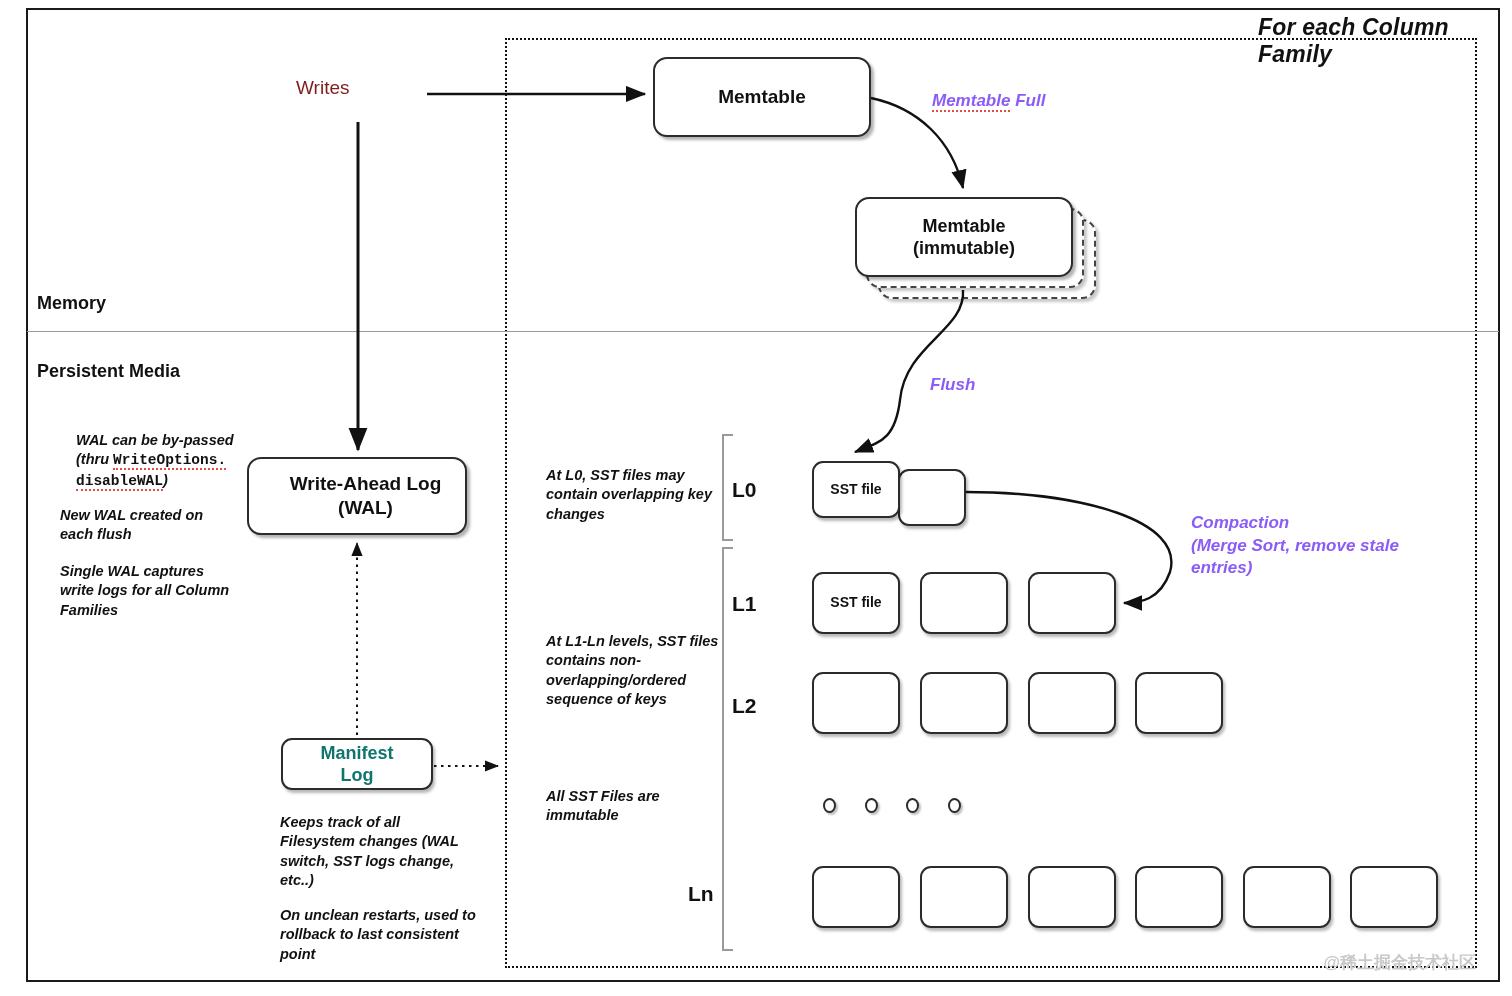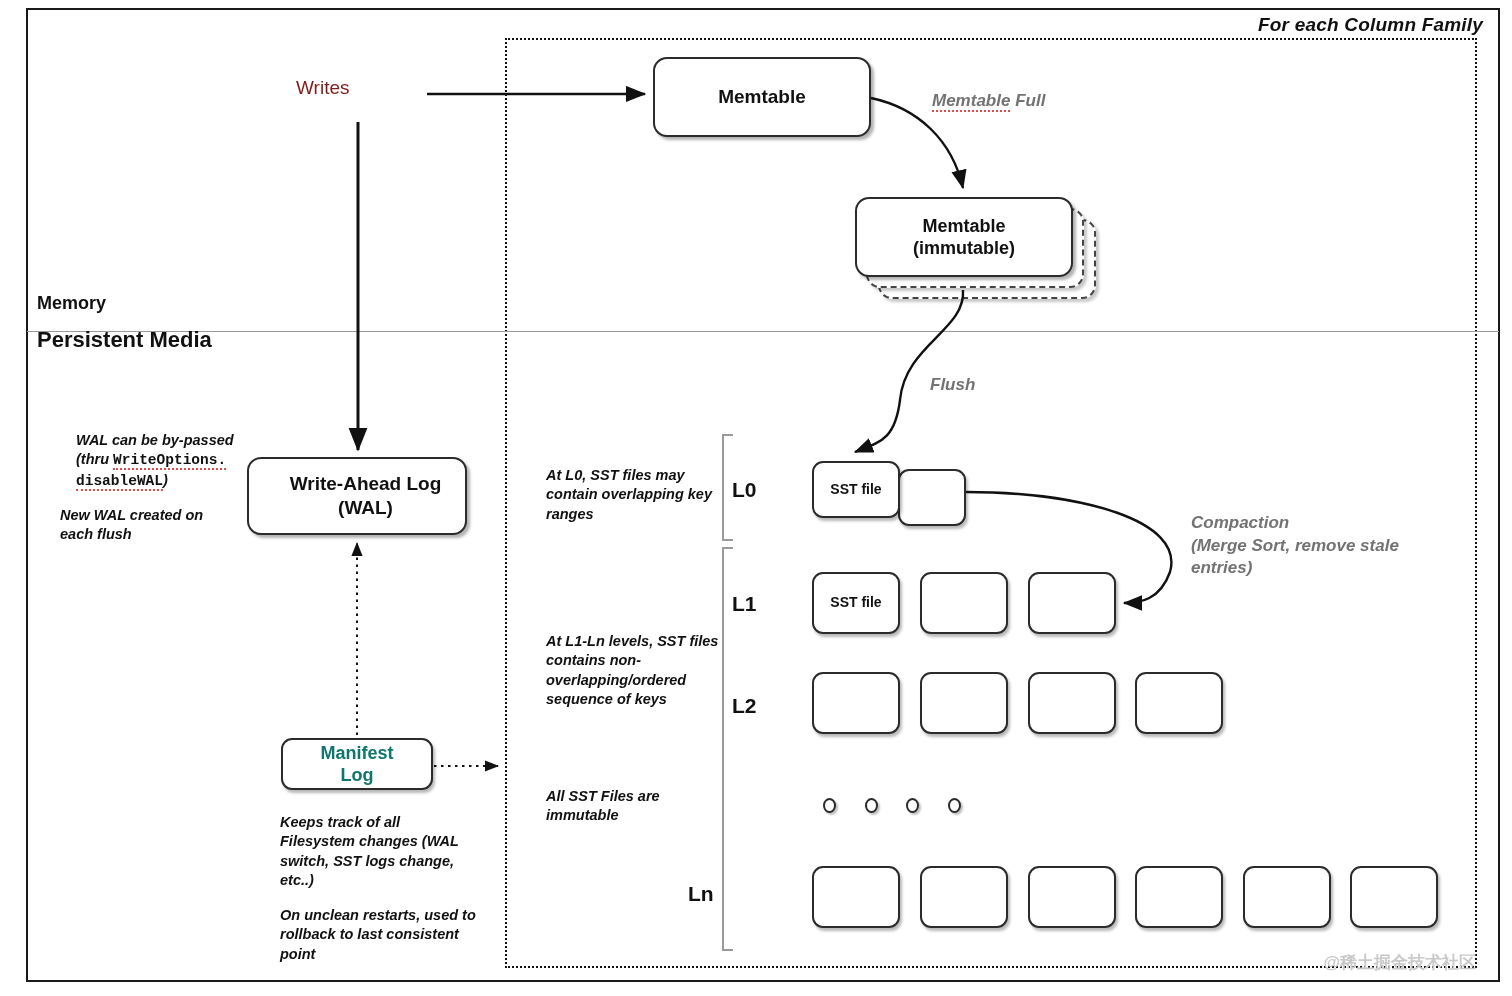--- a/index.html
+++ b/index.html
@@ -6,42 +6,42 @@
   body{font-family:"Liberation Sans","DejaVu Sans",sans-serif;}
   #stage{position:relative;width:1512px;height:996px;background:#ffffff;overflow:hidden;}
 
   
   .outer-frame{position:absolute;left:26px;top:8px;width:1474px;height:974px;border:2px solid #1a1a1a;box-sizing:border-box;}
 
   
   .cf-region{position:absolute;left:505px;top:38px;width:972px;height:930px;
              border:2px dotted #111;box-sizing:border-box;}
   .cf-label{position:absolute;left:1258px;top:14px;font-style:italic;font-weight:bold;
-            font-size:19px;color:#111;letter-spacing:.2px;}
+            font-size:23px;color:#111;letter-spacing:.2px;}
 
   
   .divider{position:absolute;left:27px;top:331px;width:1472px;height:0;border-top:1.5px solid #9a9a9a;}
   .lbl-memory{position:absolute;left:37px;top:293px;font-weight:bold;font-size:18px;color:#111;}
-  .lbl-persist{position:absolute;left:37px;top:327px;font-weight:bold;font-size:22px;color:#111;}
+  .lbl-persist{position:absolute;left:37px;top:361px;font-weight:bold;font-size:18px;color:#111;}
 
   
   .rbox{position:absolute;box-sizing:border-box;background:#fff;border:2.5px solid #2b2b2b;
         border-radius:14px;box-shadow:3px 3px 3px rgba(0,0,0,.30);
         display:flex;align-items:center;justify-content:center;text-align:center;
         font-weight:bold;color:#111;line-height:1.25;}
   .rbox.thin{border-width:2px;border-radius:11px;box-shadow:2px 3px 3px rgba(0,0,0,.28);}
   .ghost{background:#fff;border:2px dashed #444;border-radius:14px;
          box-shadow:3px 3px 3px rgba(0,0,0,.22);position:absolute;box-sizing:border-box;}
 
   .writes-label{position:absolute;left:296px;top:77px;font-weight:normal;font-size:19px;color:#7f1d1d;text-align:center;}
 
   .ann{position:absolute;font-style:italic;font-weight:bold;font-size:14.5px;color:#111;line-height:1.33;}
   .mono{font-family:"Liberation Mono","DejaVu Sans Mono",monospace;font-style:normal;
         border-bottom:2px dotted #e04b4b;}
-  .flow-lbl{position:absolute;font-style:italic;font-weight:bold;font-size:17px;color:#737373;}
+  .flow-lbl{position:absolute;font-style:italic;font-weight:bold;font-size:17px;color:#8b5cf6;}
   .flow-lbl .sq{border-bottom:2px dotted #e04b4b;}
 
   .lvl{position:absolute;font-weight:bold;font-size:21px;color:#111;}
 
   .dot{position:absolute;width:13px;height:15px;border:2.5px solid #2b2b2b;border-radius:50%;
        box-shadow:2px 2px 2px rgba(0,0,0,.25);background:#fff;box-sizing:border-box;}
 
   .watermark{position:absolute;right:36px;bottom:22px;font-size:17px;color:#c9c9c9;font-weight:bold;margin-top:6px;}
 
   svg.overlay{position:absolute;left:0;top:0;width:1512px;height:996px;pointer-events:none;}
@@ -128,37 +128,42 @@
 
   <div class="ann" style="left:76px;top:431px;width:230px;">
     <div>WAL can be by-passed</div>
     <div><span>(thru </span><span class="mono">WriteOptions.</span></div>
     <div><span class="mono">disableWAL</span><span>)</span></div>
   </div>
   <div class="ann" style="left:60px;top:506px;width:230px;">
     <div>New WAL created on</div>
     <div>each flush</div>
   </div>
+  <div class="ann" style="left:60px;top:562px;width:240px;">
+    <div>Single WAL captures</div>
+    <div>write logs for all Column</div>
+    <div>Families</div>
+  </div>
 
   <div class="ann" style="left:280px;top:813px;width:230px;">
     <div>Keeps track of all</div>
     <div>Filesystem changes (WAL</div>
     <div>switch, SST logs change,</div>
     <div>etc..)</div>
   </div>
   <div class="ann" style="left:280px;top:906px;width:250px;">
     <div>On unclean restarts, used to</div>
     <div>rollback to last consistent</div>
     <div>point</div>
   </div>
 
   <div class="ann" style="left:546px;top:466px;width:180px;">
     <div>At L0, SST files may</div>
     <div>contain overlapping key</div>
-    <div>ranges</div>
+    <div>changes</div>
   </div>
   <div class="ann" style="left:546px;top:632px;width:180px;">
     <div>At L1-Ln levels, SST files</div>
     <div>contains non-</div>
     <div>overlapping/ordered</div>
     <div>sequence of keys</div>
   </div>
   <div class="ann" style="left:546px;top:787px;width:180px;">
     <div>All SST Files are</div>
     <div>immutable</div>

